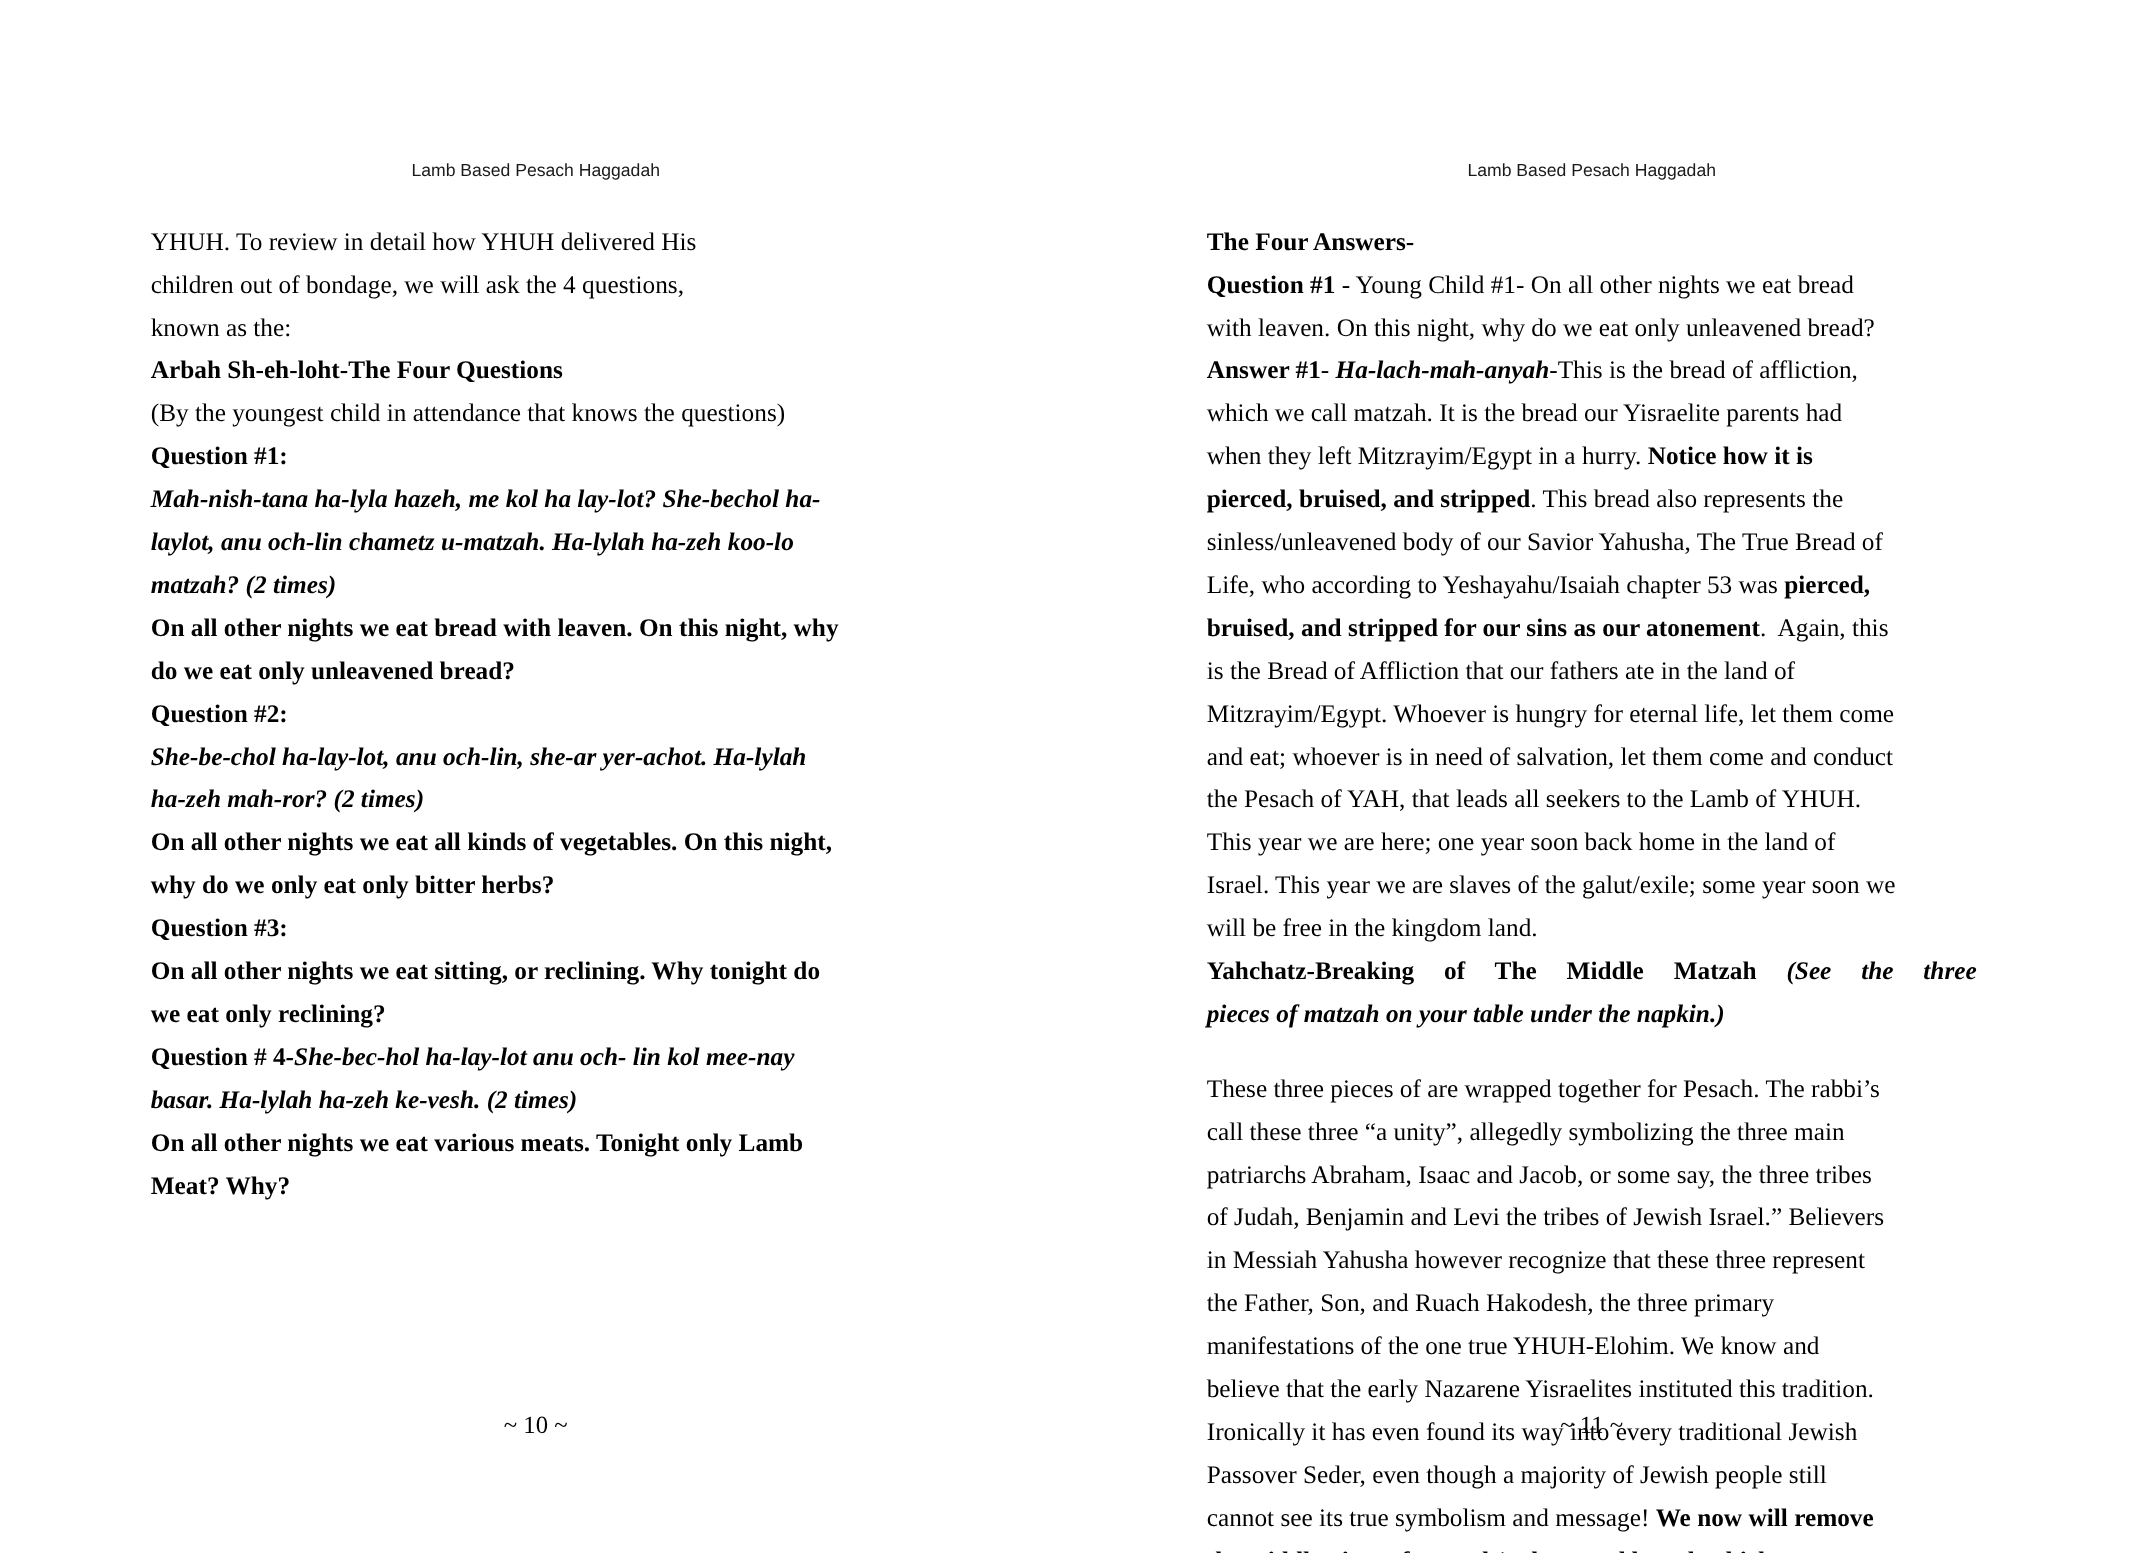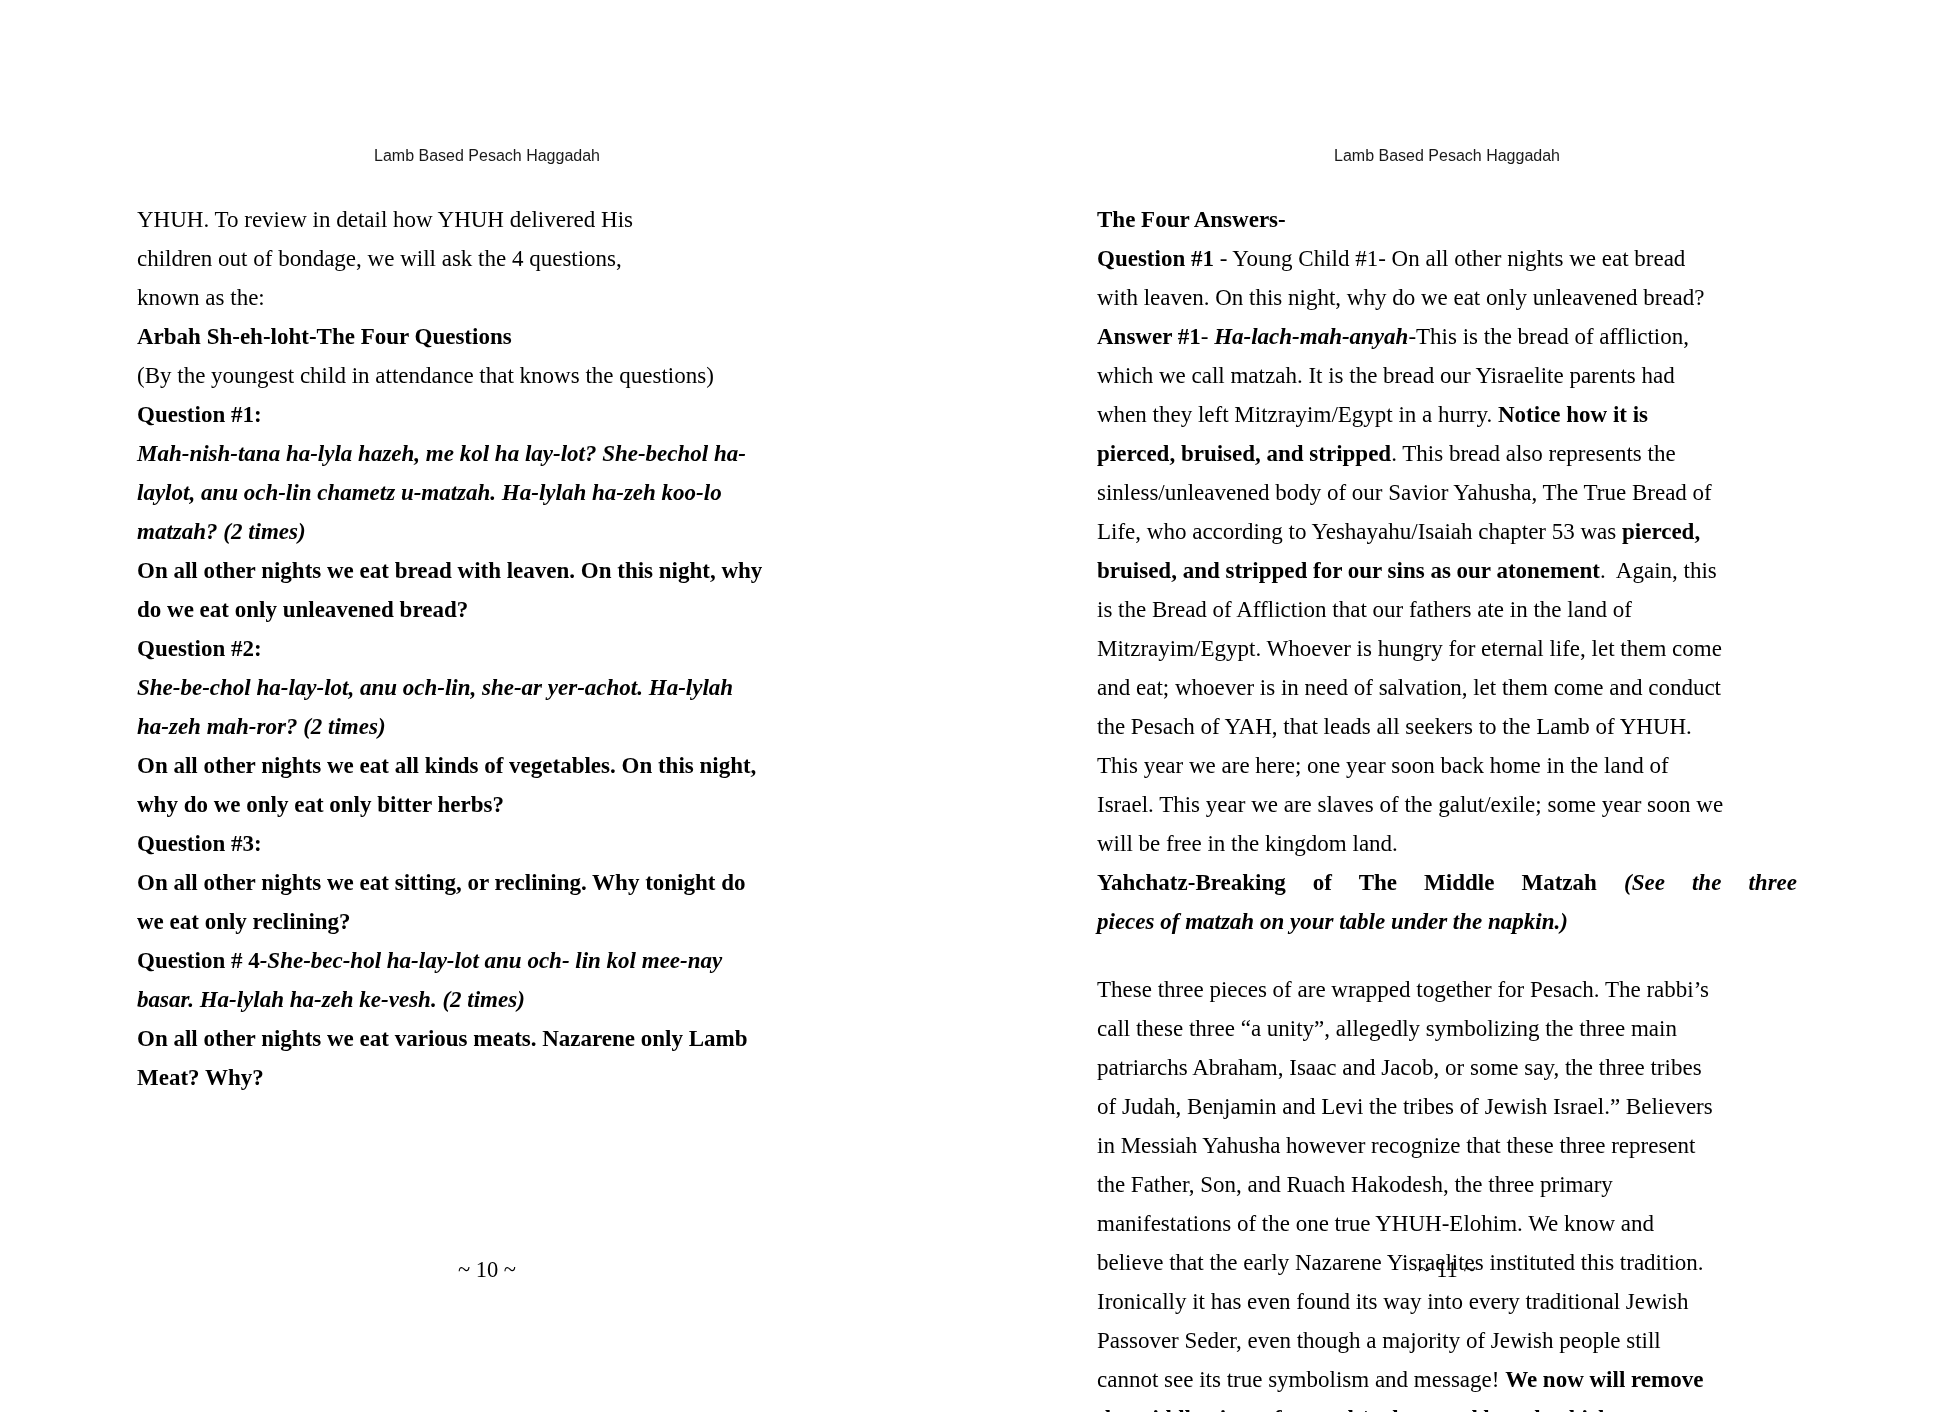--- a/index.html
+++ b/index.html
@@ -43,21 +43,21 @@
     text-underline-offset: 3px;
   }
   .justline {
     white-space: normal;
     text-align: justify;
     text-align-last: justify;
   }
   .plainline { white-space: pre; }
   .pg-footer {
     position: absolute;
-    top: 1255px;
+    top: 1281px;
     width: 700px;
     text-align: center;
     font-size: 22.5px;
     line-height: 29px;
   }
   .ft-left  { left: 137px; }
   .ft-right { left: 1097px; }
 </style>
 </head>
 <body>
@@ -86,21 +86,21 @@
 ha-zeh mah-ror? (2 times)</p>
   <p class="b mb">On all other nights we eat all kinds of vegetables. On this night,
 why do we only eat only bitter herbs?</p>
 
   <p><span class="bu">Question #3:</span></p>
   <p class="b mb">On all other nights we eat sitting, or reclining. Why tonight do
 we eat only reclining?</p>
 
   <p class="mb"><span class="bu">Question # 4</span><span class="bi">-She-bec-hol ha-lay-lot anu och- lin kol mee-nay
 basar. Ha-lylah ha-zeh ke-vesh. (2 times)</span></p>
-  <p class="b">On all other nights we eat various meats. Nazarene only Lamb
+  <p class="b">On all other nights we eat various meats. Tonight only Lamb
 Meat? Why?</p>
 </div>
 
 <div class="col col-right">
   <p class="mb"><span class="bu">The Four Answers-</span></p>
 
   <p class="mb"><span class="bu">Question #1</span><span> - Young Child #1- On all other nights we eat bread
 with leaven. On this night, why do we eat only unleavened bread?</span></p>
 
   <p class="mb"><span class="bu">Answer #1</span><span>- </span><span class="bi">Ha-lach-mah-anyah</span><span>-This is the bread of affliction,

